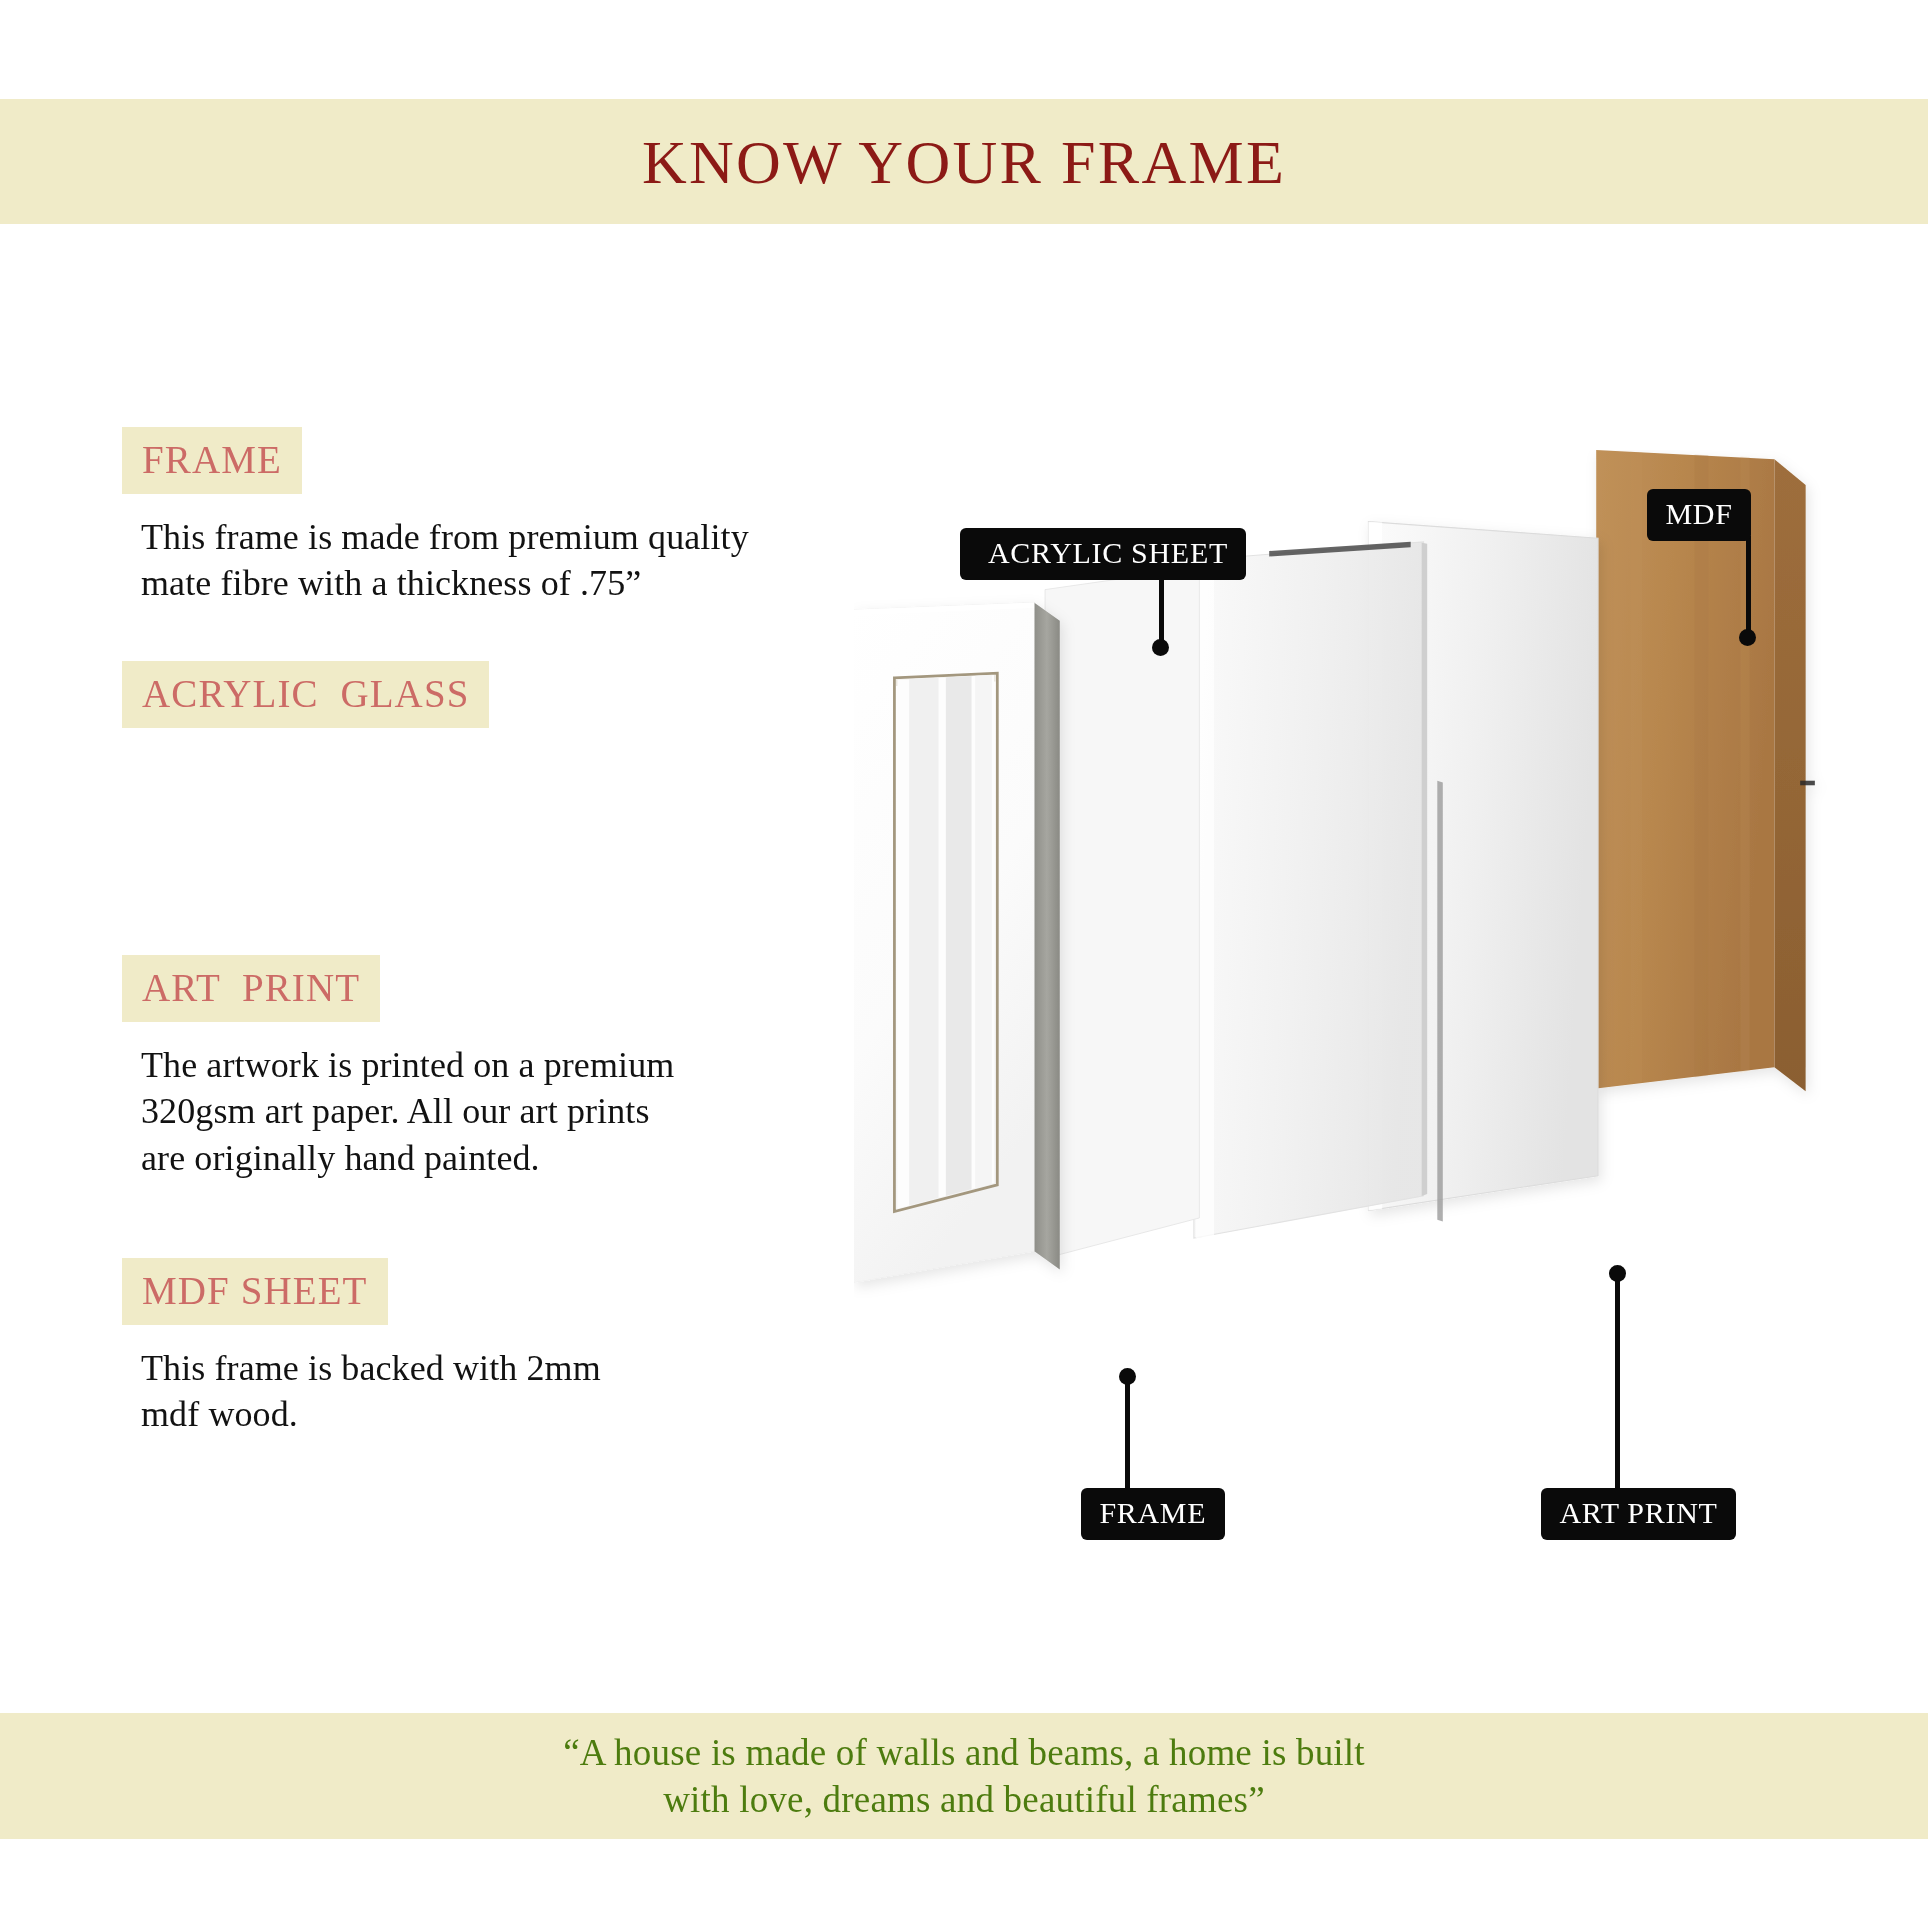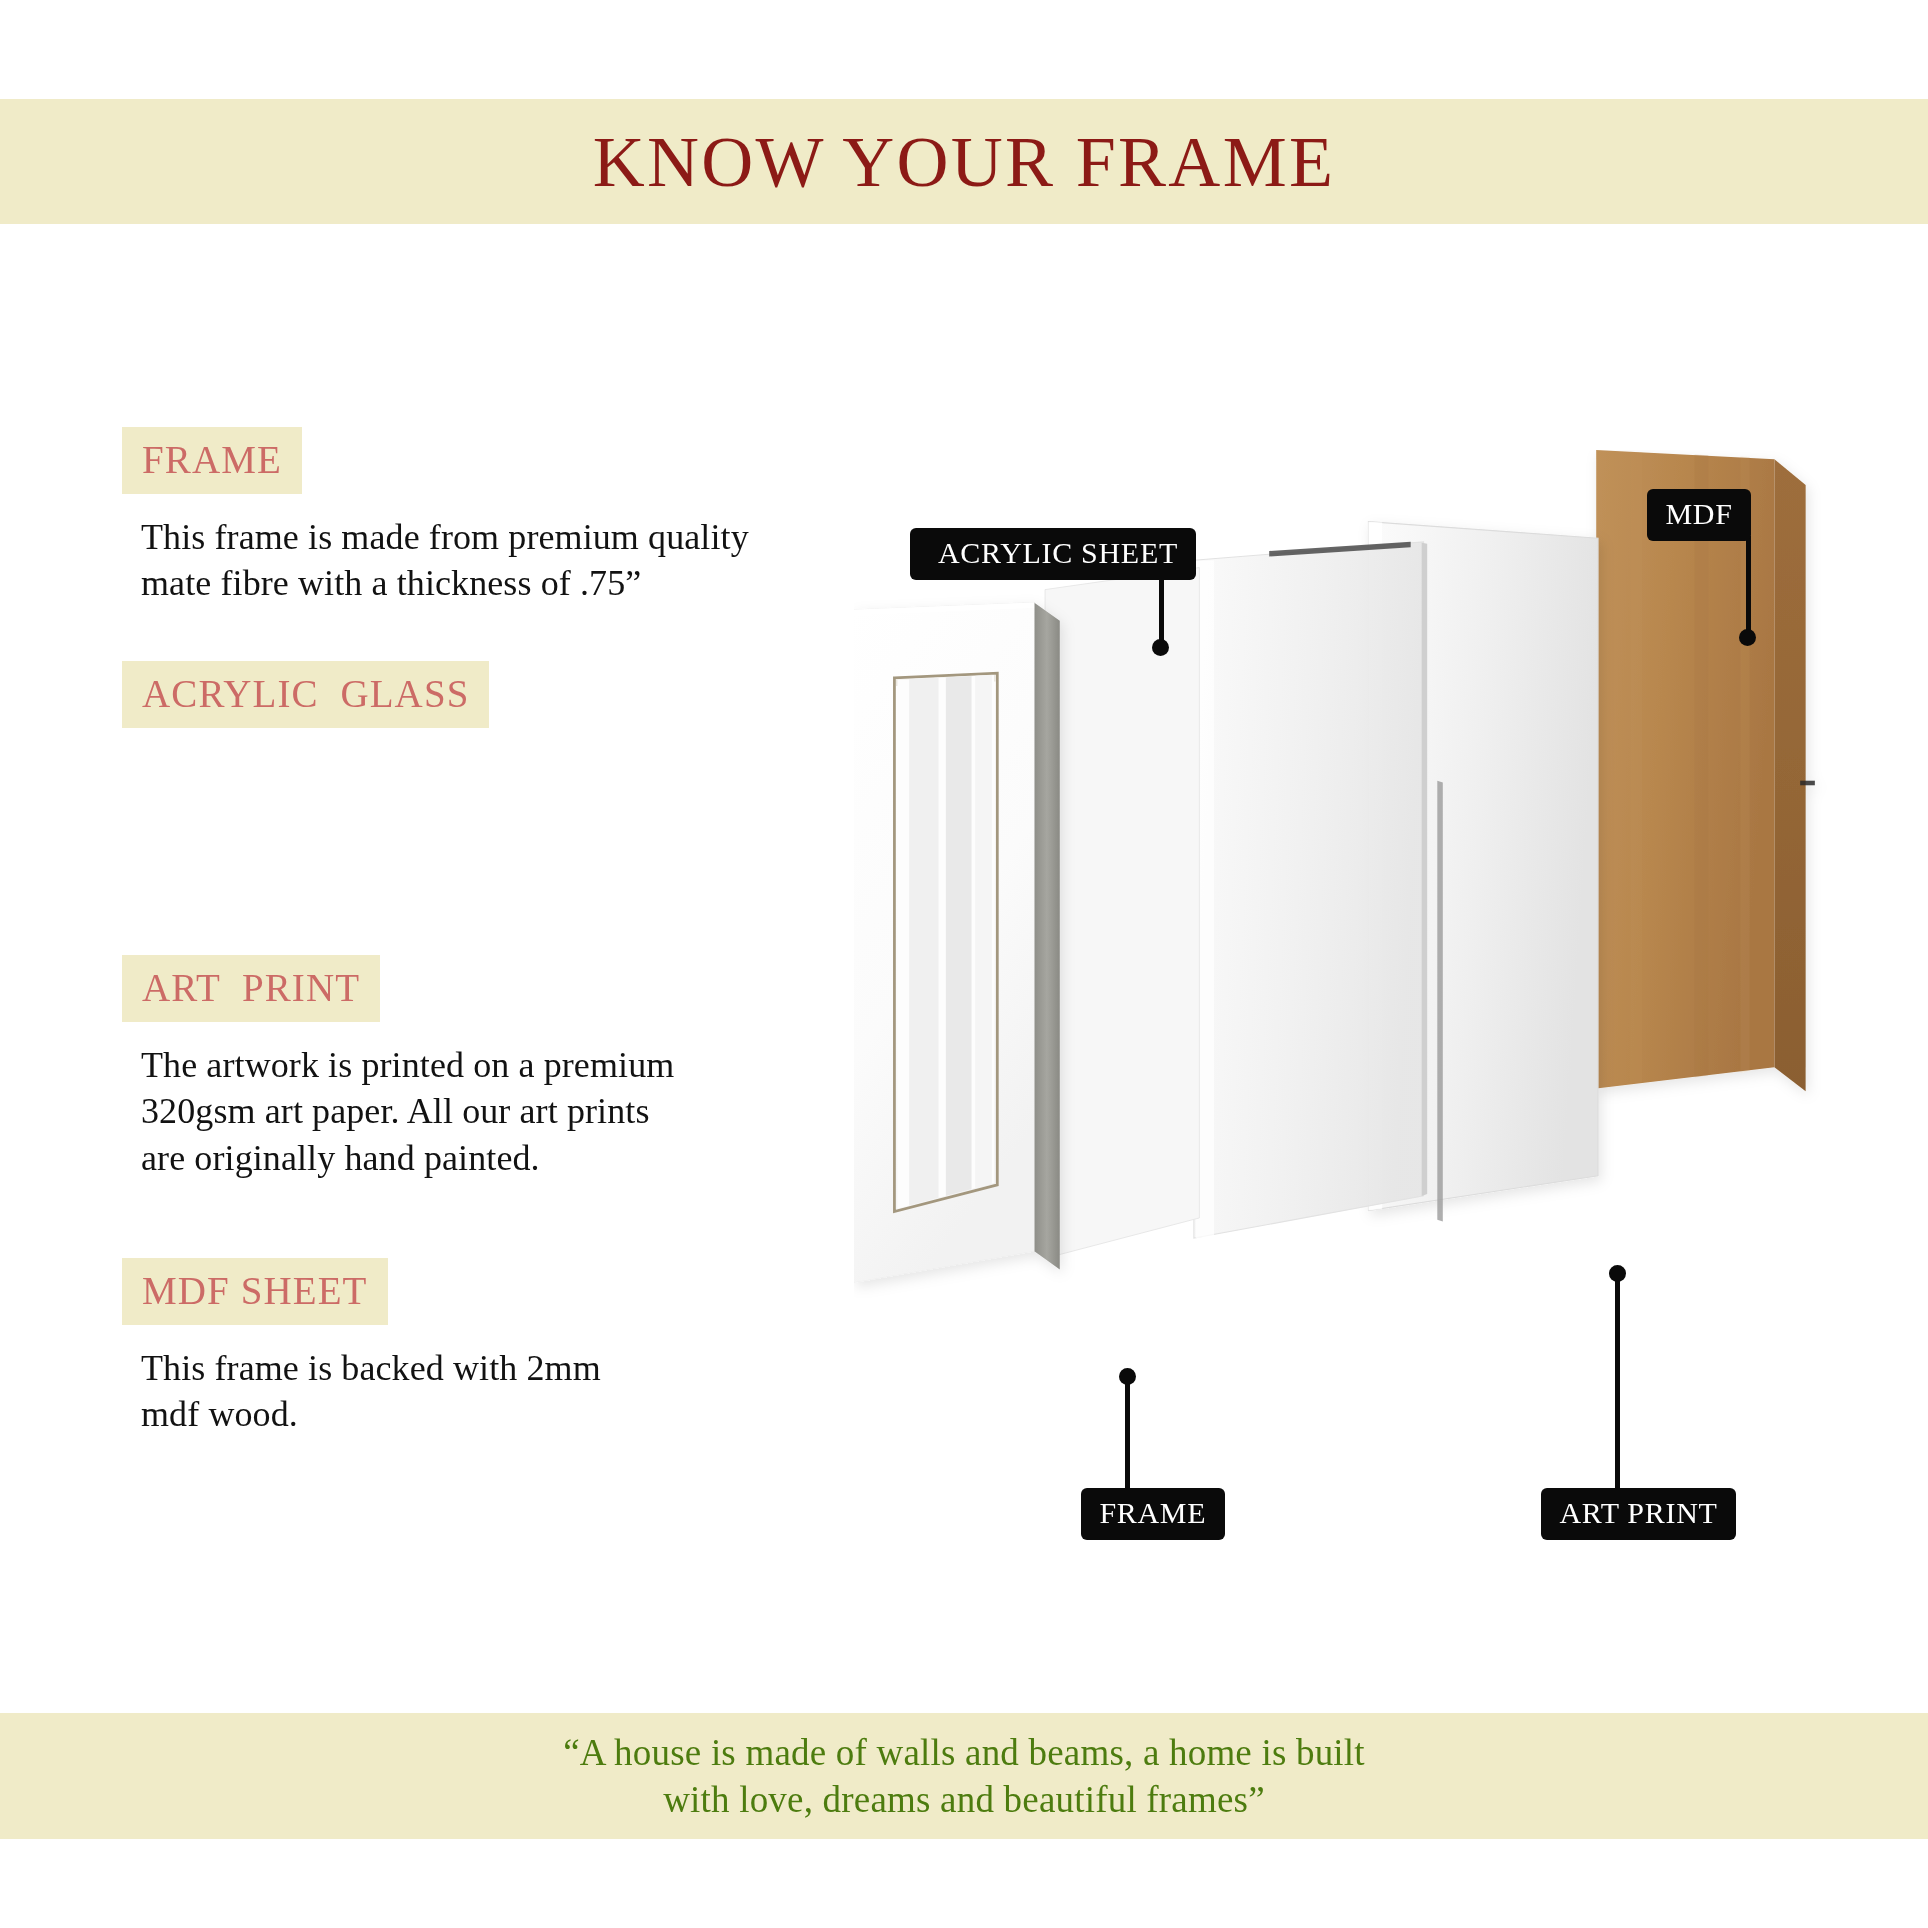--- a/index.html
+++ b/index.html
@@ -24,21 +24,21 @@
     background: #F0EBC8;
     display: flex;
     align-items: center;
     justify-content: center;
   }
   #header-band {
     top: 99px;
     height: 125px;
   }
   #page-title {
-    font-size: 72px;
+    font-size: 62px;
     letter-spacing: 2.3px;
     color: #8C1A16;
     font-weight: 400;
     white-space: nowrap;
     line-height: 1;
   }
 
   
   #footer-band {
     top: 1713px;
@@ -117,21 +117,21 @@
     width: 4.6px;
   }
   .leader-dot {
     position: absolute;
     width: 17.4px;
     height: 17.4px;
     border-radius: 50%;
     background: #0a0a0a;
   }
 
-  #callout-acrylic { left: 910px; top: 528px; padding-left: 28px; }
+  #callout-acrylic { left: 960px; top: 528px; padding-left: 28px; }
   #leader-acrylic  { left: 1159px; top: 576px; height: 72px; }
   #dot-acrylic     { left: 1152px; top: 639px; }
 
   #callout-mdf     { left: 1647px; top: 489px; }
   #leader-mdf      { left: 1746px; top: 536px; height: 101px; }
   #dot-mdf         { left: 1739px; top: 629px; }
 
   #callout-frame   { left: 1081px; top: 1488px; }
   #leader-frame    { left: 1125px; top: 1377px; height: 114px; }
   #dot-frame       { left: 1119px; top: 1368px; }

